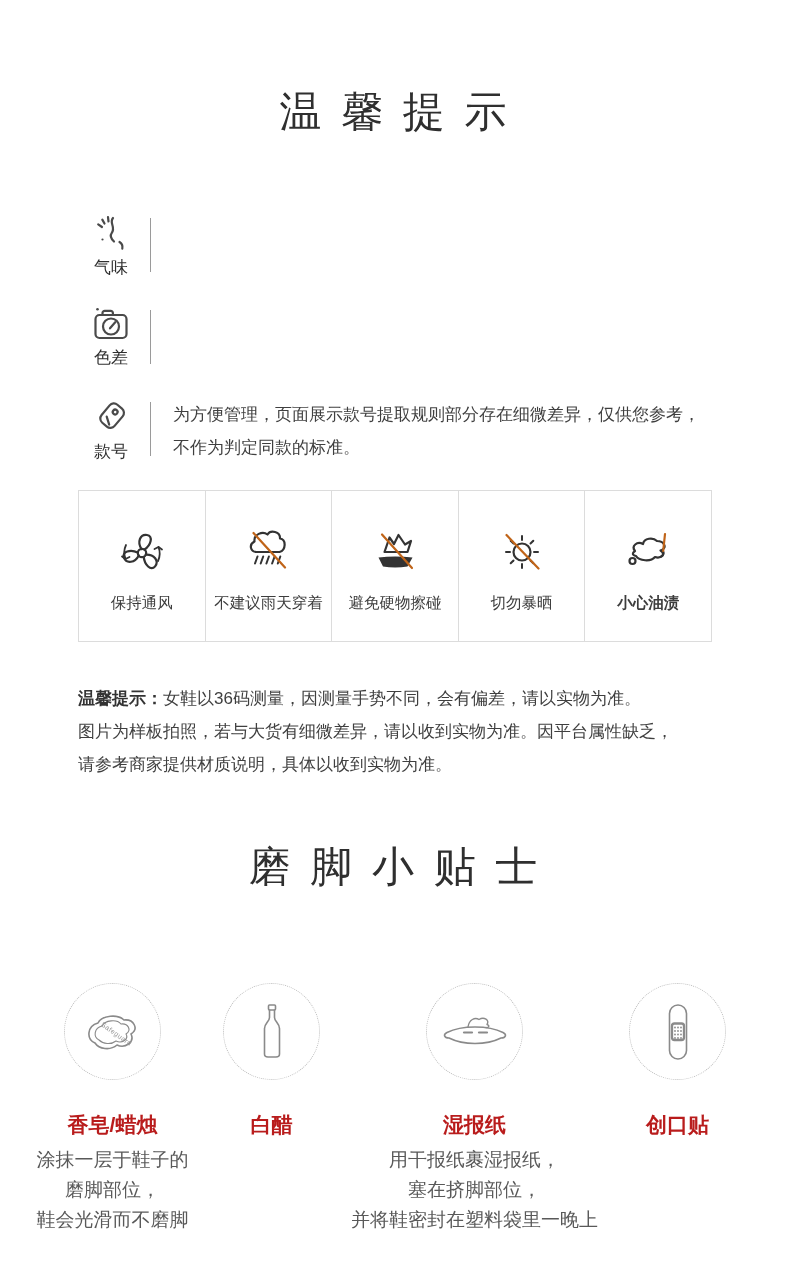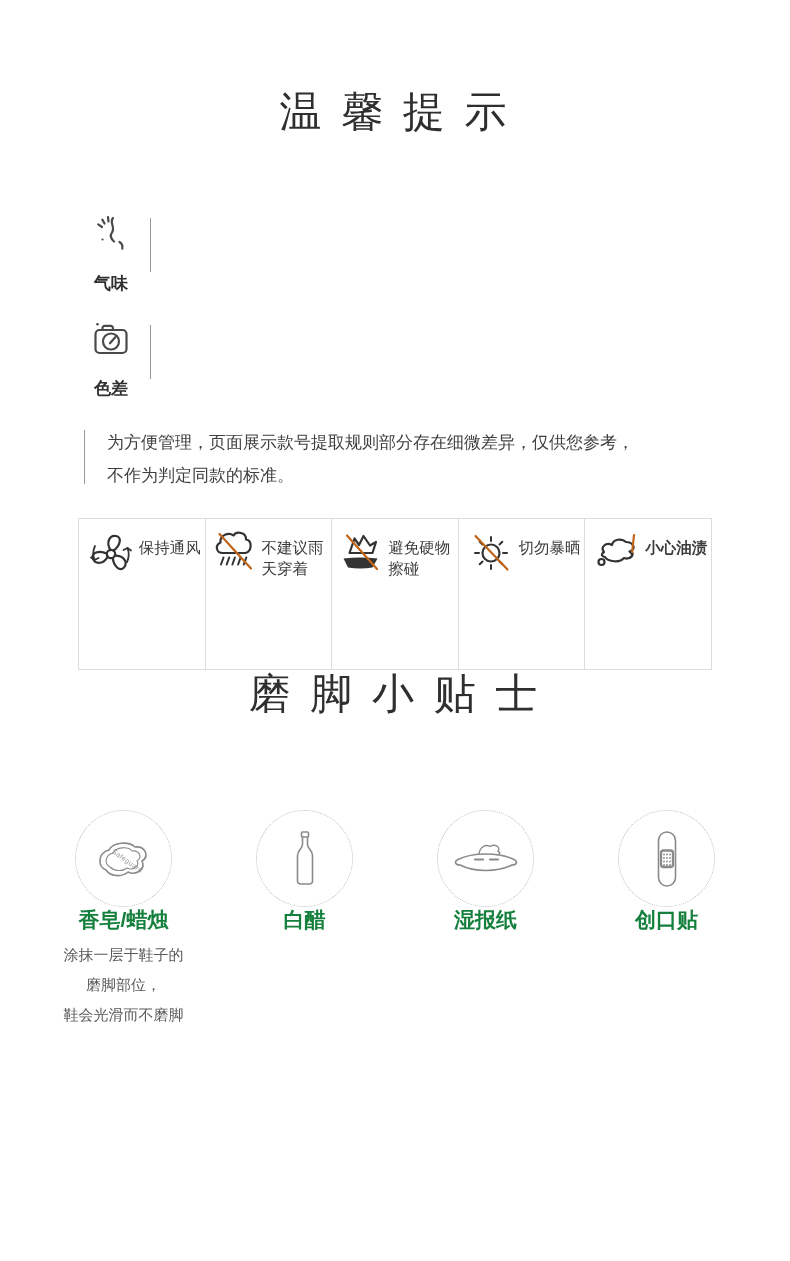--- a/index.html
+++ b/index.html
@@ -16,44 +16,44 @@
   .page{width:790px;min-height:1261px;margin:0 auto;background:#fff;padding-top:88px;padding-bottom:42px;overflow:hidden;}
 
   .big-title{font-size:42px;line-height:48px;letter-spacing:4px;font-weight:500;color:#2f2f2f;text-align:center;}
 
   
   .notes{margin:78px 70px 0 78px;}
   .note-row{display:flex;align-items:flex-start;min-height:66px;margin-bottom:26px;}
   .note-row:last-child{margin-bottom:0;}
   .note-left{width:66px;flex:0 0 66px;text-align:center;color:#4a4a4a;}
   .note-left .nicon{display:block;margin:0 auto;}
-  .note-label{display:block;font-size:17px;font-weight:bold;color:#2f2f2f;margin-top:18px;}
+  .note-label{display:block;font-size:17px;font-weight:normal;color:#2f2f2f;margin-top:2px;}
   .note-divider{width:1px;background:#9a9a9a;height:54px;margin:4px 22px 0 6px;flex:0 0 1px;}
   .note-text{flex:1;font-size:17px;line-height:33px;color:#3f3f3f;white-space:pre-line;padding-top:0;}
 
   
   .care-grid{display:flex;margin:26px 78px 0 78px;border:1px solid var(--border);height:152px;}
-  .care-cell{flex:1;border-right:1px solid var(--border);display:flex;flex-direction:row;justify-content:center;padding-top:6px;}
+  .care-cell{flex:1;border-right:1px solid var(--border);display:flex;flex-direction:column;align-items:center;justify-content:center;padding-top:6px;}
   .care-cell:last-child{border-right:none;font-weight:bold;}
   .care-cell .cicon{color:#333;}
   .care-label{font-size:15.5px;color:#3d3d3d;margin-top:13px;}
 
   
   .notice{margin:40px 70px 0 78px;font-size:17px;line-height:33px;color:#3f3f3f;}
   .notice .lead{font-weight:bold;color:#333;}
   .notice .body-txt{white-space:pre-line;}
 
-  .title2{}
+  .title2{margin-top:62px;}
 
   
   .tips-row{display:flex;width:724px;margin:92px auto 0 auto;}
   .tip-col{flex:1;display:flex;flex-direction:column;align-items:center;}
   .tip-circle{width:97px;height:97px;border:1.6px dotted #bdbdbd;border-radius:50%;display:flex;align-items:center;justify-content:center;color:var(--icon-light);}
-  .tip-label{font-size:21px;font-weight:600;color:#15803d;margin-top:0;line-height:25px;}
-  .tip-desc{font-size:15px;line-height:30px;color:var(--muted);margin-top:8px;text-align:center;white-space:pre;}
+  .tip-label{font-size:21px;font-weight:600;color:#b91c1c;margin-top:32px;line-height:25px;}
+  .tip-desc{font-size:19px;line-height:30px;color:var(--muted);margin-top:8px;text-align:center;white-space:pre;}
 
   svg{display:block;}
   .stroke{fill:none;stroke:currentColor;stroke-width:2.2;stroke-linecap:round;stroke-linejoin:round;}
   .thin{stroke-width:1.6;}
   .fill{fill:currentColor;stroke:none;}
   .accent{stroke:var(--accent);}
 </style>
 </head>
 <body>
 
@@ -94,20 +94,32 @@
               <path d="M24.2 16.2 L19 22.3"></path>
             </g>
           </svg>
         </span>
         <span class="note-label">色差</span>
       </div>
       <div class="note-divider"></div>
     </div>
 
     <div class="note-row">
+      <div class="note-left">
+        <span>
+          <svg class="nicon" width="40" height="40" viewBox="0 0 40 40">
+            <g class="stroke" stroke-width="2" transform="rotate(40 20 19)">
+              <rect x="11.5" y="5.5" width="17" height="23.5" rx="5.5"></rect>
+              <circle cx="20" cy="12.5" r="2.4"></circle>
+              <path d="M16.5 21.5 L23.5 26"></path>
+            </g>
+          </svg>
+        </span>
+        <span class="note-label">款号</span>
+      </div>
       <div class="note-divider"></div>
       <p class="note-text">为方便管理，页面展示款号提取规则部分存在细微差异，仅供您参考，
 不作为判定同款的标准。</p>
     </div>
 
   </div>
 
   <div class="care-grid">
 
     <div class="care-cell">
@@ -189,20 +201,23 @@
             <path d="M40.5 26.5 C44 28.5 43.5 31.5 41.5 32.5"></path>
           </g>
           <line class="stroke accent" x1="45" y1="10" x2="43.2" y2="27" stroke-width="3.4"></line>
         </svg>
       </span>
       <span class="care-label">小心油渍</span>
     </div>
 
   </div>
 
+  <p class="notice"><span class="lead">温馨提示：</span><span class="body-txt">女鞋以36码测量，因测量手势不同，会有偏差，请以实物为准。
+图片为样板拍照，若与大货有细微差异，请以收到实物为准。因平台属性缺乏，
+请参考商家提供材质说明，具体以收到实物为准。</span></p>
 
   <h1 class="big-title title2">磨 脚 小 贴 士</h1>
 
   <div class="tips-row">
 
     <div class="tip-col">
       <div class="tip-circle">
         <svg width="72" height="58" viewBox="0 0 72 58">
           <g class="stroke thin">
             <path d="M18 40 C9 36 10 23 21 20 C25 12 41 11 47 17 C57 16 62 26 54 31 C58 39 48 46 40 42 C33 48 22 46 18 40 Z"></path>
@@ -236,20 +251,23 @@
             <path d="M10 31 C5 31 4 27.5 8 25.5 C17 21 26 20 36 20 C46 20 55 21 64 25.5 C68 27.5 67 31 62 31 C53 35.5 44 36.5 36 36.5 C28 36.5 19 35.5 10 31 Z"></path>
             <path d="M29 20 C30 12.5 36 10 40 12.5 C45 9.5 51 13 48 17.5 C51 18.5 50 21 47 20.5" stroke-width="1.4"></path>
           </g>
           <g class="stroke" stroke-width="2.6">
             <path d="M25 25.5 h8"></path>
             <path d="M40 25.5 h8"></path>
           </g>
         </svg>
       </div>
       <div class="tip-label">湿报纸</div>
+      <div class="tip-desc">用干报纸裹湿报纸，
+塞在挤脚部位，
+并将鞋密封在塑料袋里一晚上</div>
     </div>
 
     <div class="tip-col">
       <div class="tip-circle">
         <svg width="36" height="62" viewBox="0 0 36 62">
           <g class="stroke thin">
             <rect x="9.5" y="4" width="17" height="54" rx="8.5"></rect>
             <rect x="12" y="22.5" width="12" height="16.5" rx="2.5" stroke-width="2.3"></rect>
           </g>
           <g class="fill">

